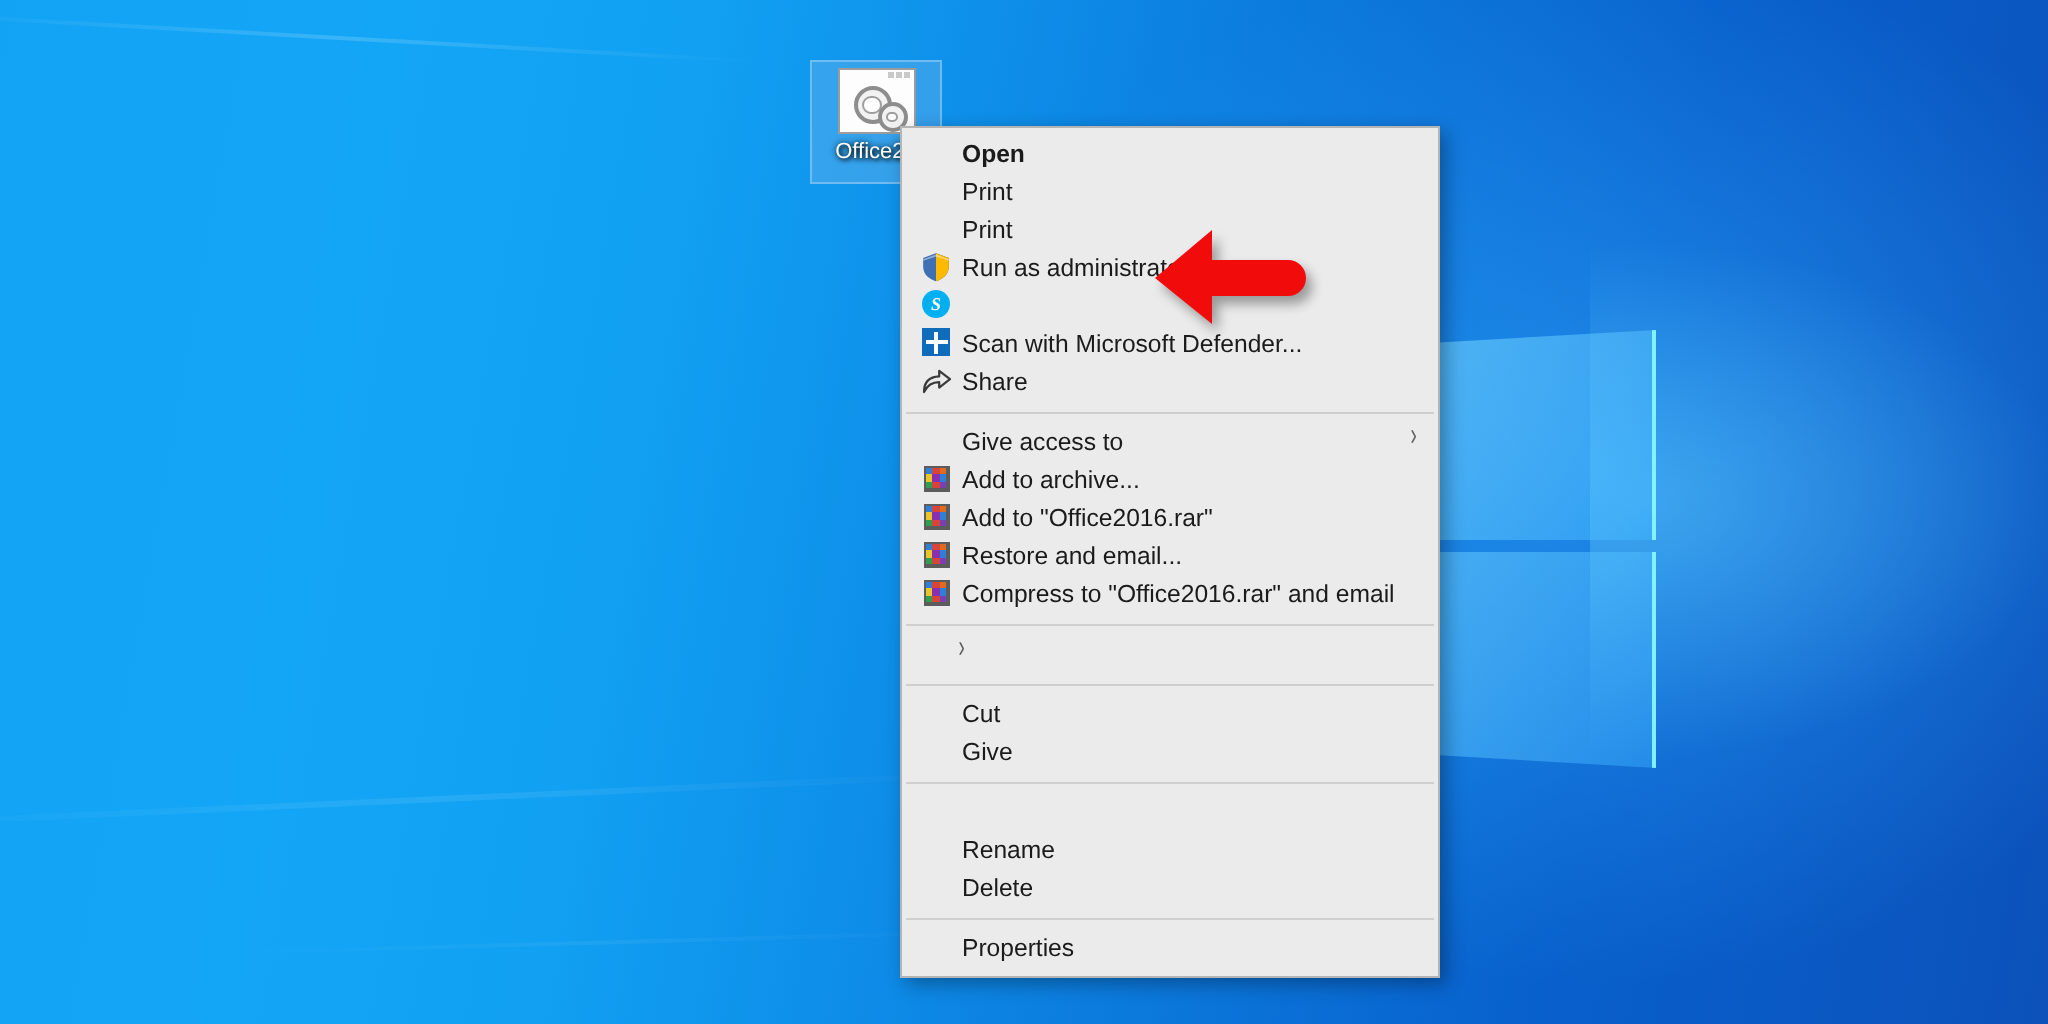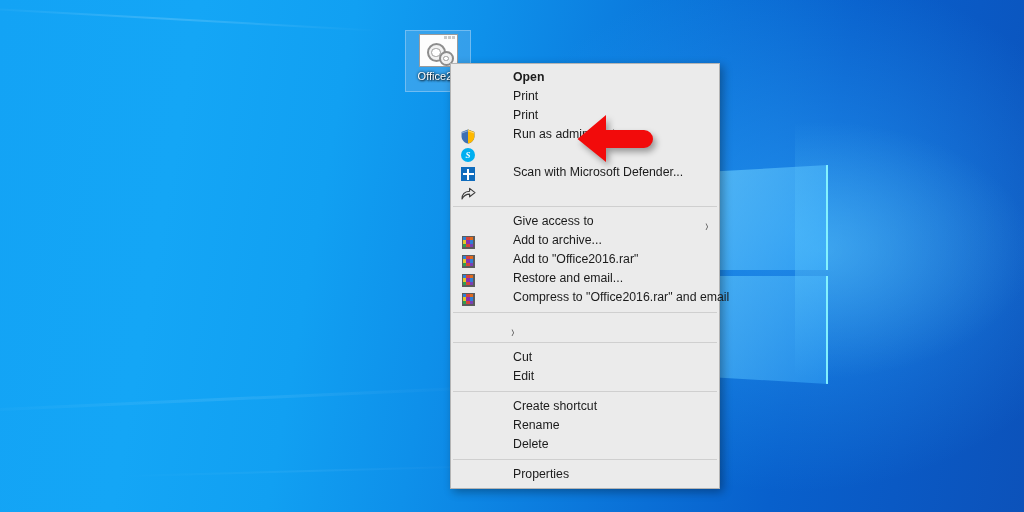--- a/index.html
+++ b/index.html
@@ -162,26 +162,25 @@
     box-sizing: border-box;
     box-shadow: 3px 3px 9px rgba(0,0,0,0.33);
     padding: 4px 0 4px 0;
     font-size: 12.3px;
     color: #1b1b1b;
     user-select: none;
   }
 
   .menu-item {
     display: flex;
-    align-items: flex-end;
+    align-items: flex-start;
     height: 19px;
     padding: 0 8px 0 6px;
     position: relative;
     white-space: nowrap;
-    gap: 32px;
   }
   .menu-item .slot {
     width: 22px;
     min-width: 22px;
     height: 16px;
     display: flex;
     align-items: center;
     justify-content: center;
   }
   .menu-item .label {
@@ -323,20 +322,21 @@
           <span class="defender"></span>
         </span>
         <span class="label">Scan with Microsoft Defender...</span>
       </div>
       <div class="menu-item">
         <span class="slot">
           <span class="share-ic"><svg width="15" height="13" viewBox="0 0 15 13">
               <path d="M1 12 C1 6.5 4.2 4.4 8.6 4.2 L8.6 1.4 L14 5.6 L8.6 9.8 L8.6 7.1 C5.2 7.1 2.7 8.6 1 12 Z" fill="none" stroke="#3a3a3a" stroke-width="1.1" stroke-linejoin="round"></path>
             </svg></span>
         </span>
+        <span class="label">Share</span>
       </div>
       <div class="separator"></div>
       <div class="menu-item">
         <span class="slot"></span>
         <span class="label">Give access to</span>
         <span class="submenu-arrow">›</span>
       </div>
       <div class="menu-item">
         <span class="slot">
           <span class="rar-ic">
@@ -406,26 +406,25 @@
         <span class="slot"></span>
         <span class="submenu-arrow">›</span>
       </div>
       <div class="separator"></div>
       <div class="menu-item">
         <span class="slot"></span>
         <span class="label">Cut</span>
       </div>
       <div class="menu-item">
         <span class="slot"></span>
-        <span class="label">Edit</span>
+        <span class="label">Give</span>
       </div>
       <div class="separator"></div>
       <div class="menu-item">
         <span class="slot"></span>
-        <span class="label">Create shortcut</span>
       </div>
       <div class="menu-item">
         <span class="slot"></span>
         <span class="label">Rename</span>
       </div>
       <div class="menu-item">
         <span class="slot"></span>
         <span class="label">Delete</span>
       </div>
       <div class="separator"></div>

